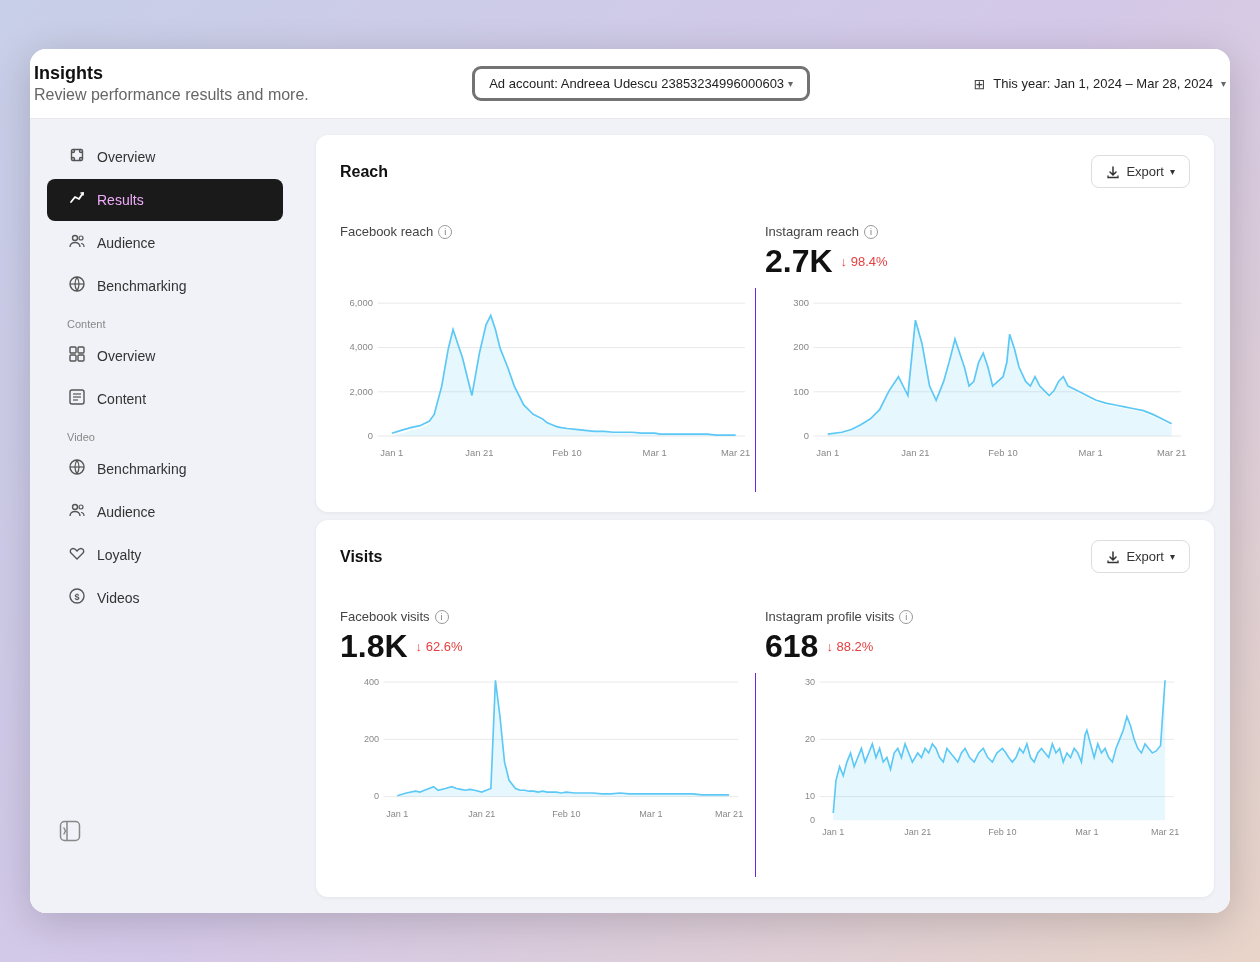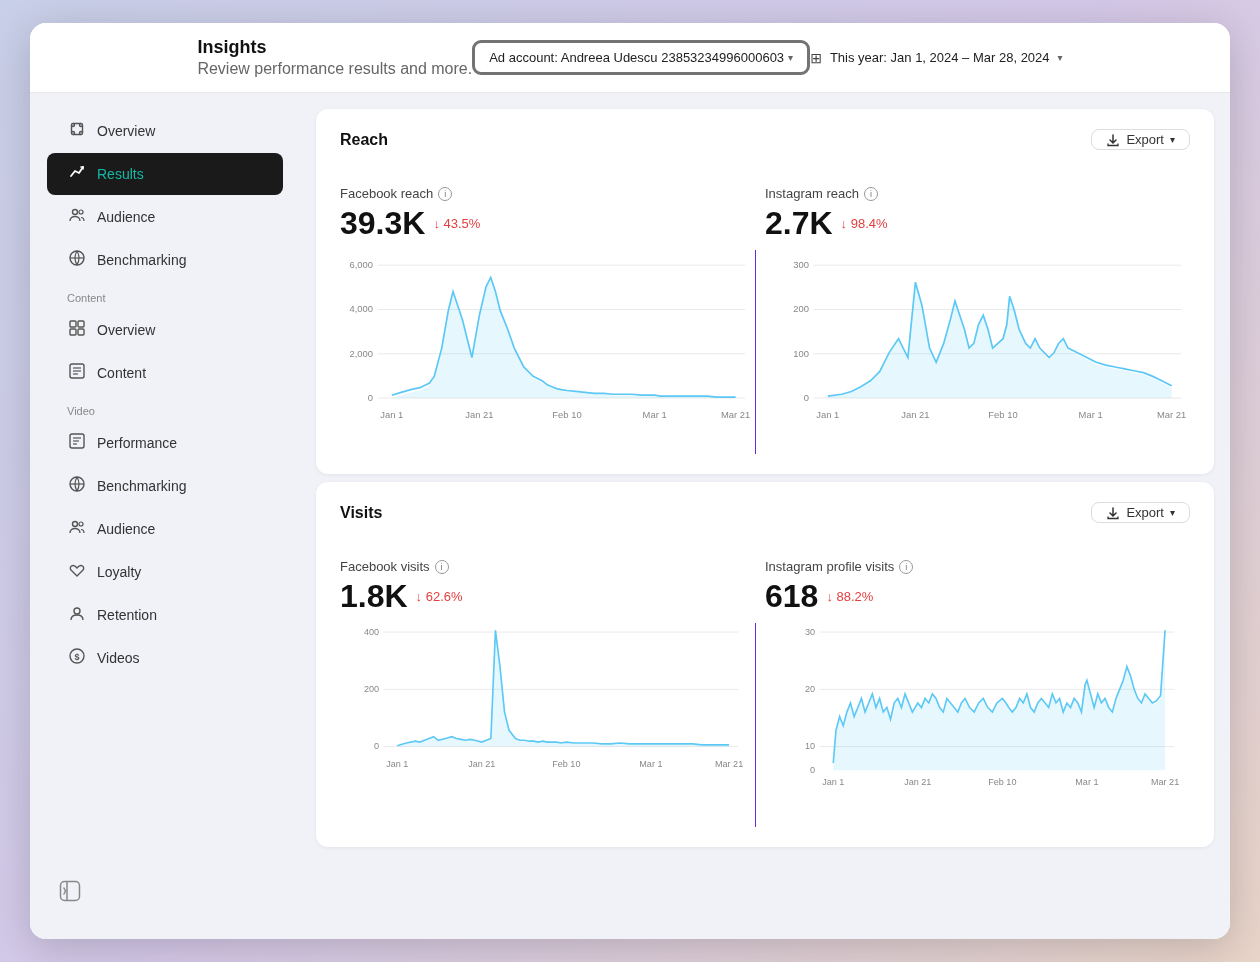--- a/index.html
+++ b/index.html
@@ -17,22 +17,22 @@
       background: #fff;
       border-radius: 16px;
       overflow: hidden;
       box-shadow: 0 8px 40px rgba(0,0,0,0.18);
       display: flex;
       flex-direction: column;
     }
     .top-bar {
       display: flex;
       align-items: center;
-      justify-content: center;
-      padding: 14px 37px;
+      justify-content: space-between;
+      padding: 14px 4px;
       border-bottom: 1px solid #e8e8e8;
       background: #fff;
     }
     .top-bar-left {}
     .app-title {
       font-size: 18px;
       font-weight: 700;
       color: #111;
     }
     .app-subtitle {
@@ -81,21 +81,21 @@
       padding: 10px 20px;
       font-size: 14px;
       color: #333;
       cursor: pointer;
       border-radius: 8px;
       margin: 1px 8px;
       font-weight: 500;
     }
     .sidebar-item.active {
       background: #1a1a1a;
-      color: #14b8a6;
+      color: #f0abfc;
       border-radius: 8px;
     }
     .sidebar-item .icon { font-size: 16px; width: 20px; text-align: center; }
     .sidebar-section-label {
       font-size: 11px;
       color: #888;
       padding: 10px 28px 4px;
       font-weight: 500;
       text-transform: none;
       letter-spacing: 0;
@@ -125,21 +125,21 @@
       font-size: 16px;
       font-weight: 700;
       color: #111;
     }
     .export-btn {
       display: flex;
       align-items: center;
       gap: 6px;
       border: 1px solid #ddd;
       border-radius: 8px;
-      padding: 2px 14px;
+      padding: 8px 14px;
       font-size: 13px;
       color: #333;
       cursor: pointer;
       background: #fff;
       font-weight: 500;
     }
     .export-btn .chevron { font-size: 10px; }
     .metrics-row {
       display: flex;
       gap: 0;
@@ -310,31 +310,20 @@
             <line x1="5" y1="12" x2="10" y2="12" stroke="#555" stroke-width="1.2"></line>
           </svg>
         </span>
         <span>Content</span>
       </div>
 
       <div class="sidebar-section-label">Video</div>
       <div class="sidebar-item">
         <span class="icon">
           <svg width="18" height="18" viewBox="0 0 18 18" fill="none">
-            <rect x="2" y="2" width="14" height="14" rx="2" stroke="#555" stroke-width="1.4"></rect>
-            <line x1="5" y1="6" x2="13" y2="6" stroke="#555" stroke-width="1.2"></line>
-            <line x1="5" y1="9" x2="11" y2="9" stroke="#555" stroke-width="1.2"></line>
-            <line x1="5" y1="12" x2="9" y2="12" stroke="#555" stroke-width="1.2"></line>
-          </svg>
-        </span>
-        <span>Performance</span>
-      </div>
-      <div class="sidebar-item">
-        <span class="icon">
-          <svg width="18" height="18" viewBox="0 0 18 18" fill="none">
             <circle cx="9" cy="9" r="7" stroke="#555" stroke-width="1.4"></circle>
             <line x1="2" y1="9" x2="16" y2="9" stroke="#555" stroke-width="1.2"></line>
             <path d="M9 2 Q13 9 9 16" stroke="#555" stroke-width="1.2" fill="none"></path>
             <path d="M9 2 Q5 9 9 16" stroke="#555" stroke-width="1.2" fill="none"></path>
           </svg>
         </span>
         <span>Benchmarking</span>
       </div>
       <div class="sidebar-item">
         <span class="icon">
@@ -347,29 +336,20 @@
         </span>
         <span>Audience</span>
       </div>
       <div class="sidebar-item">
         <span class="icon">
           <svg width="18" height="18" viewBox="0 0 18 18" fill="none">
             <path d="M9 15 L3 9 C2 8 2 6 3.5 5 C5 4 7 4.5 9 7 C11 4.5 13 4 14.5 5 C16 6 16 8 15 9 Z" stroke="#555" stroke-width="1.4" fill="none"></path>
           </svg>
         </span>
         <span>Loyalty</span>
-      </div>
-      <div class="sidebar-item">
-        <span class="icon">
-          <svg width="18" height="18" viewBox="0 0 18 18" fill="none">
-            <circle cx="9" cy="7" r="3" stroke="#555" stroke-width="1.4"></circle>
-            <path d="M3 16c0-3.5 2.5-5 6-5s6 1.5 6 5" stroke="#555" stroke-width="1.4" fill="none"></path>
-          </svg>
-        </span>
-        <span>Retention</span>
       </div>
 
       <div class="sidebar-item">
         <span class="icon">
           <svg width="18" height="18" viewBox="0 0 18 18" fill="none">
             <circle cx="9" cy="9" r="7" stroke="#555" stroke-width="1.4"></circle>
             <text x="6.5" y="13" font-size="9" fill="#555" font-weight="bold">$</text>
           </svg>
         </span>
         <span>Videos</span>
@@ -401,24 +381,20 @@
             <span class="chevron">▾</span>
           </button>
         </div>
 
         <div class="metrics-row">
           <div class="metric-block">
             <div class="metric-label">
               <span>Facebook reach</span>
               <span class="info-icon">i</span>
             </div>
-            <div class="metric-value">
-              <span>39.3K</span>
-              <span class="metric-change down">↓ 43.5%</span>
-            </div>
           </div>
           <div class="metric-block">
             <div class="metric-label">
               <span>Instagram reach</span>
               <span class="info-icon">i</span>
             </div>
             <div class="metric-value">
               <span>2.7K</span>
               <span class="metric-change down">↓ 98.4%</span>
             </div>

